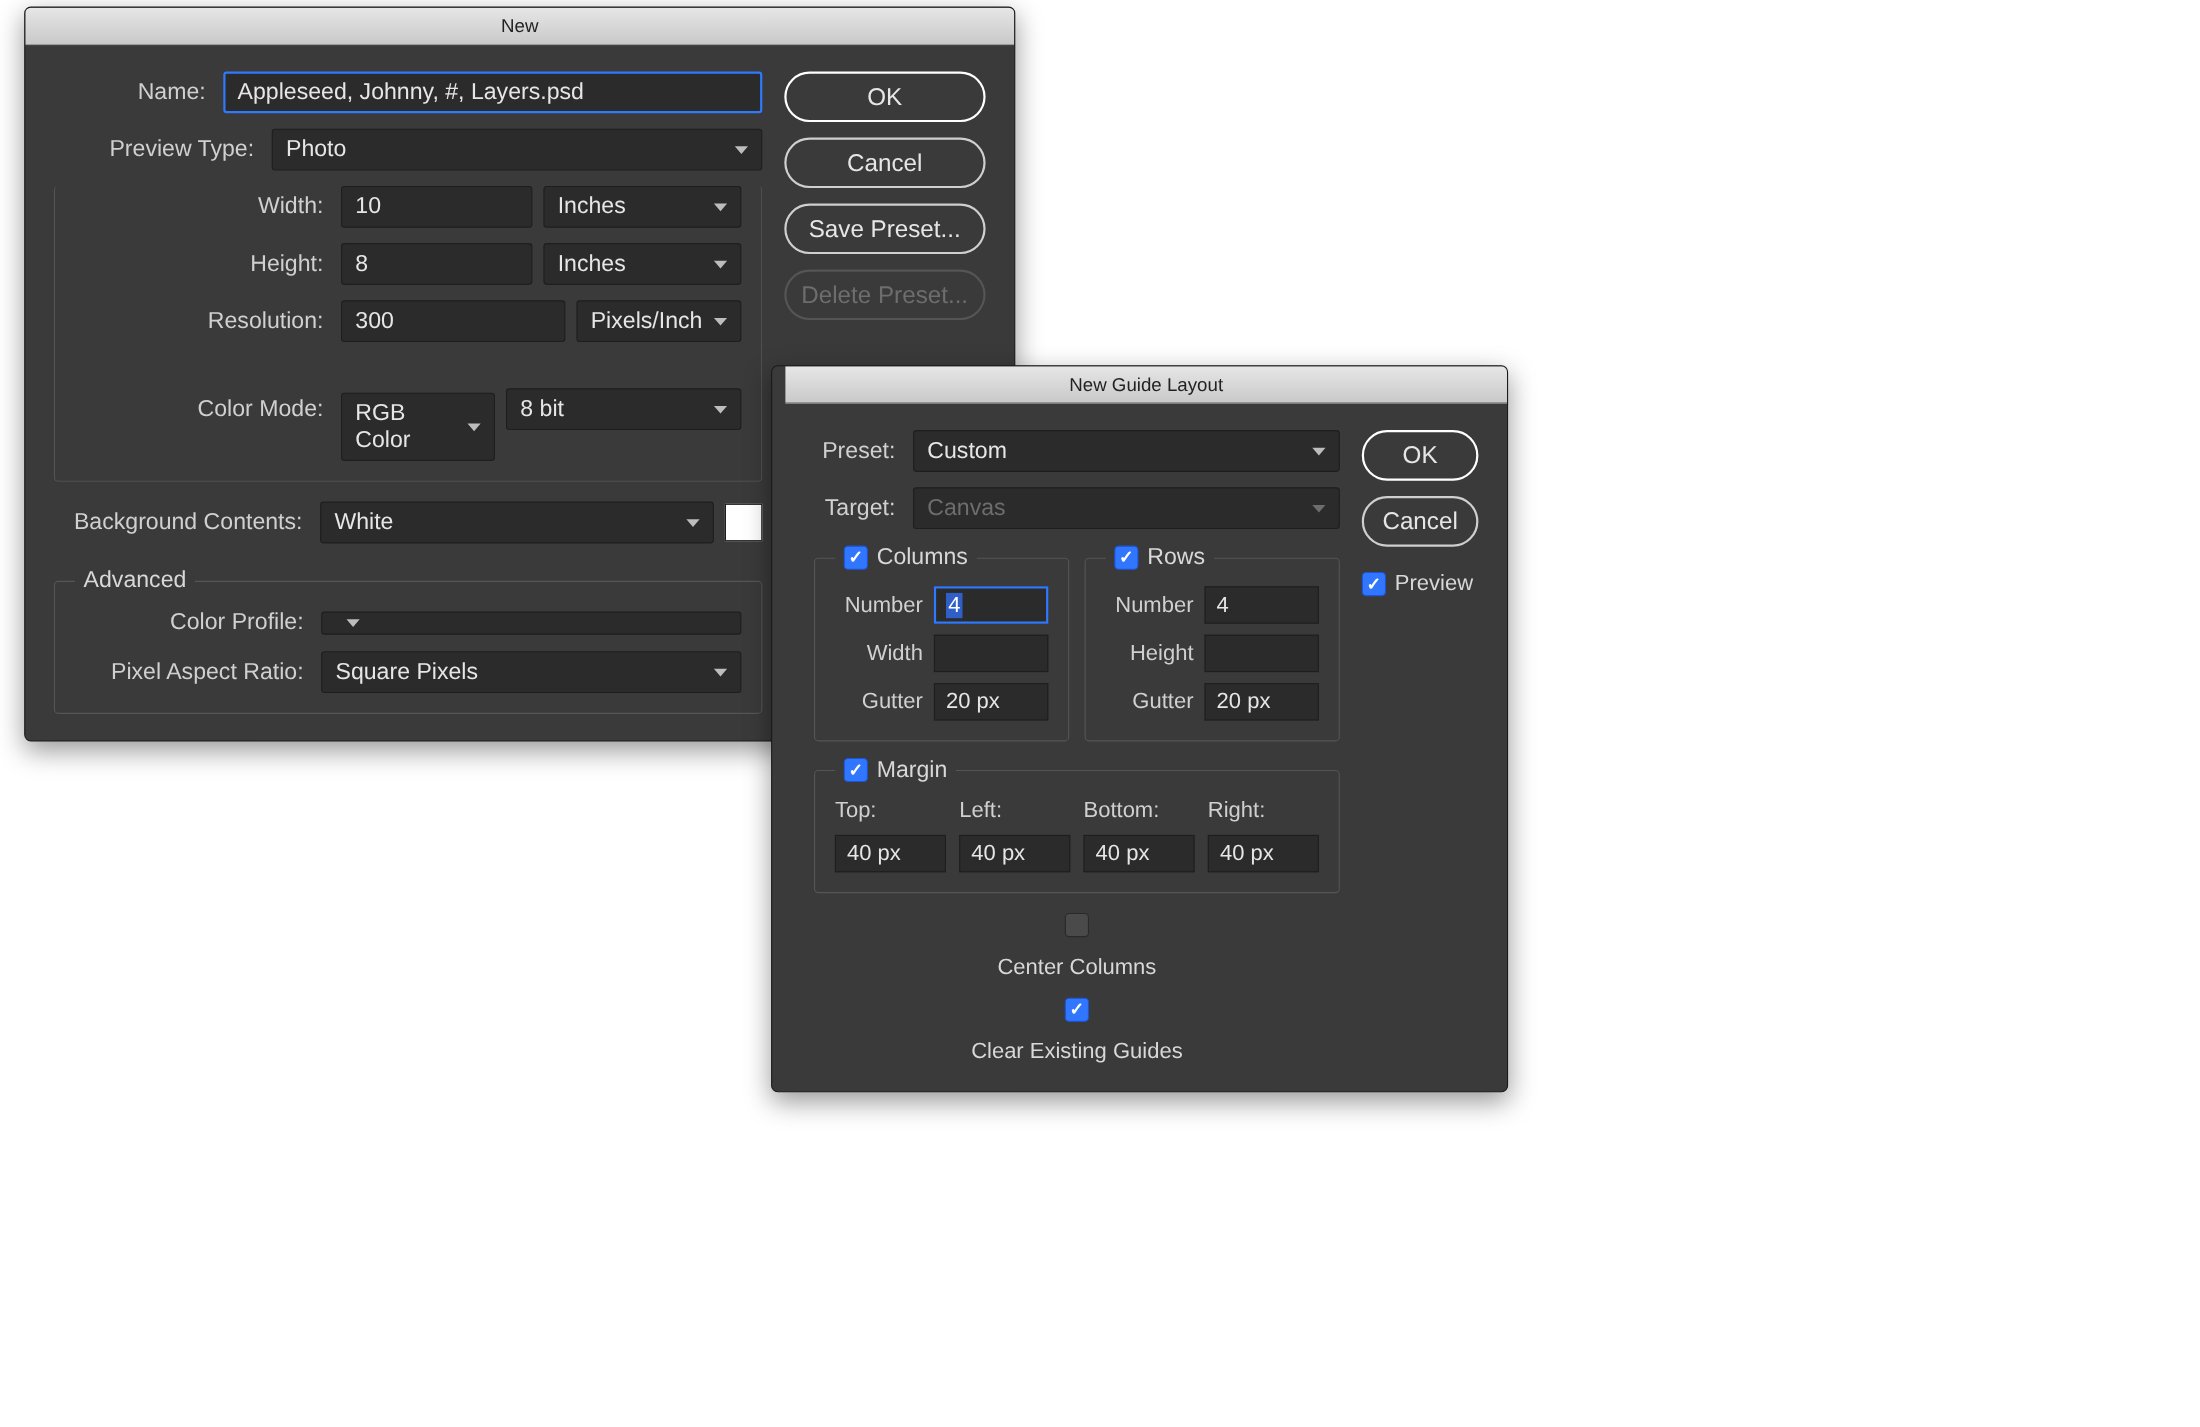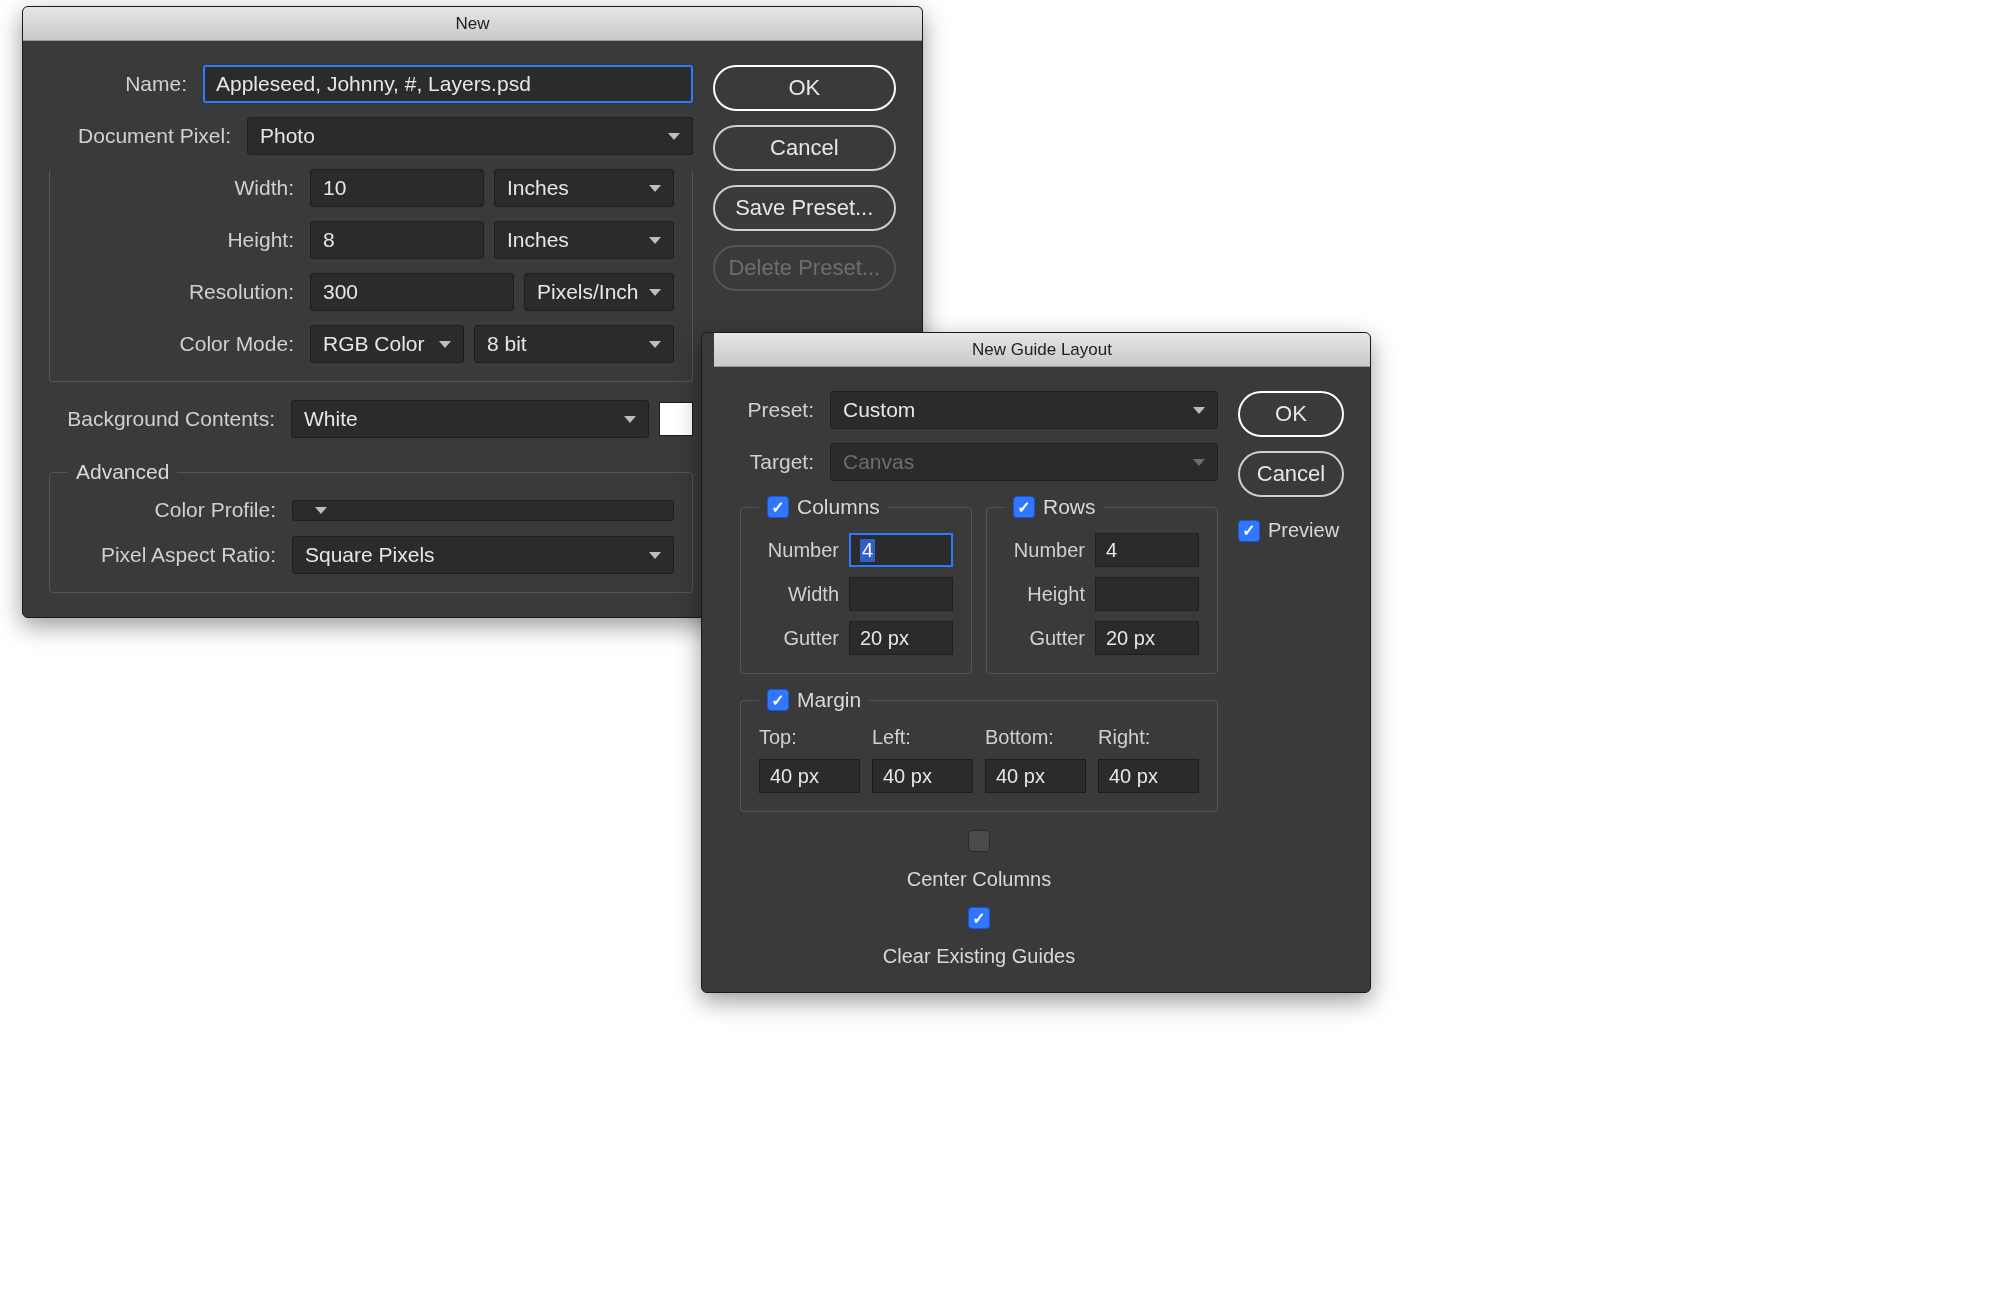--- a/index.html
+++ b/index.html
@@ -146,21 +146,21 @@
   <div class="titlebar">New</div>
   <div class="body">
     <div class="left-col">
 
       <div class="row">
         <div class="label name">Name:</div>
         <div class="text-input focused" style="flex:1;">Appleseed, Johnny, #, Layers.psd</div>
       </div>
 
       <div class="row">
-        <div class="label" style="width:188px;">Document Pixel:</div>
+        <div class="label" style="width:188px;">Preview Type:</div>
         <div class="select" style="flex:1;">
           <span>Photo</span>
             <span class="caret"></span>
         </div>
       </div>
 
       <fieldset style="border-top:none; padding-top:0;">
         <div class="row" style="margin-bottom:14px;">
           <div class="label">Width:</div>
           <div class="text-input" style="width:174px;">10</div>
@@ -180,21 +180,21 @@
         <div class="row" style="margin-bottom:14px;">
           <div class="label">Resolution:</div>
           <div class="text-input" style="width:204px;">300</div>
           <div class="select" style="flex:1;">
             <span>Pixels/Inch</span>
               <span class="caret"></span>
           </div>
         </div>
         <div class="row">
           <div class="label">Color Mode:</div>
-          <div class="select" style="width:154px;">
+          <div class="select" style="width:140px;margin-top:32px;">
             <span>RGB Color</span>
               <span class="caret"></span>
           </div>
           <div class="select" style="flex:1;">
             <span>8 bit</span>
               <span class="caret"></span>
           </div>
         </div>
       </fieldset>
 

